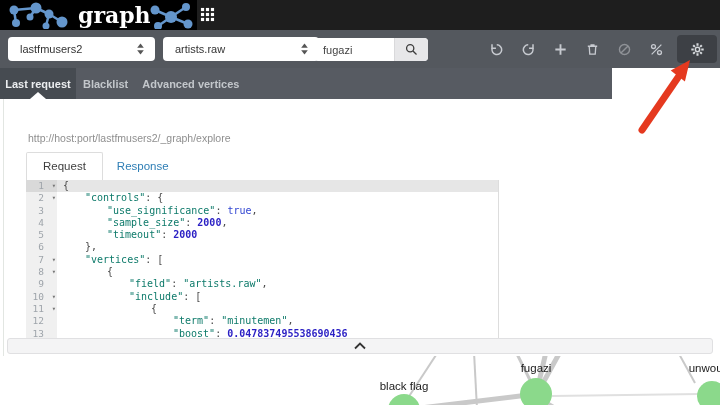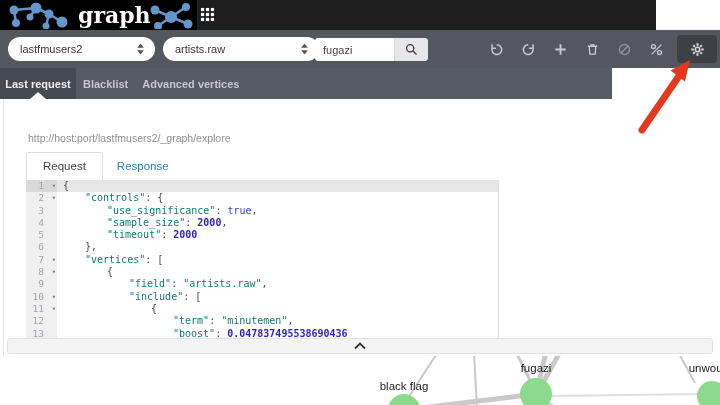--- a/index.html
+++ b/index.html
@@ -1,33 +1,33 @@
 <!DOCTYPE html>
 <html><head>
 <meta charset="utf-8">
 <style>
   * { margin:0; padding:0; box-sizing:border-box; }
   html,body { width:720px; height:405px; overflow:hidden; background:#fff;
               font-family:"Liberation Sans", sans-serif; }
   .stage { position:relative; width:720px; height:405px; overflow:hidden; }
 
   
-  .topbar { position:absolute; top:0; left:0; width:656px; height:30px; background:#1e1e1e; }
+  .topbar { position:absolute; top:0; left:0; width:720px; height:30px; background:#1e1e1e; }
   .logo-block { position:absolute; left:0; top:0; width:197px; height:30px; background:#000; }
   .logo-left { position:absolute; left:2px; top:1px; }
   .logo-right { position:absolute; left:147px; top:1px; }
   .logo-text { position:absolute; left:78px; top:1px; width:70px; text-align:center;
                font-family:"DejaVu Serif", serif; font-weight:bold; font-size:22px;
                color:#fff; letter-spacing:0px; line-height:28px; }
   .grid-btn { position:absolute; left:199px; top:7px; width:17px; height:17px;
               background:none; border:none; cursor:pointer; }
 
   
   .toolbar { position:absolute; top:30px; left:0; width:720px; height:38px; background:#54585e; }
-  .sel { position:absolute; top:7px; height:24px; background:#fff; border-radius:12px;
+  .sel { position:absolute; top:7px; height:24px; background:#fff; border-radius:4px;
          display:flex; align-items:center; justify-content:space-between;
          padding:0 10px 0 12px; font-size:11px; color:#333; cursor:pointer; }
   .sel-index { left:8px; width:147px; }
   .sel-field { left:163px; width:156px; }
   .searchbox { position:absolute; left:315px; top:8px; width:113px; height:23px;
                background:#fff; border-radius:4px; display:flex; overflow:hidden; }
   .searchbox input { width:79px; border:none; outline:none; font-size:11px; color:#444;
                      padding:0 8px; font-family:"Liberation Sans", sans-serif; }
   .search-btn { width:34px; background:#e7e7e9; border:none; border-left:1px solid #d9d9db;
                 display:flex; align-items:center; justify-content:center; cursor:pointer; }

